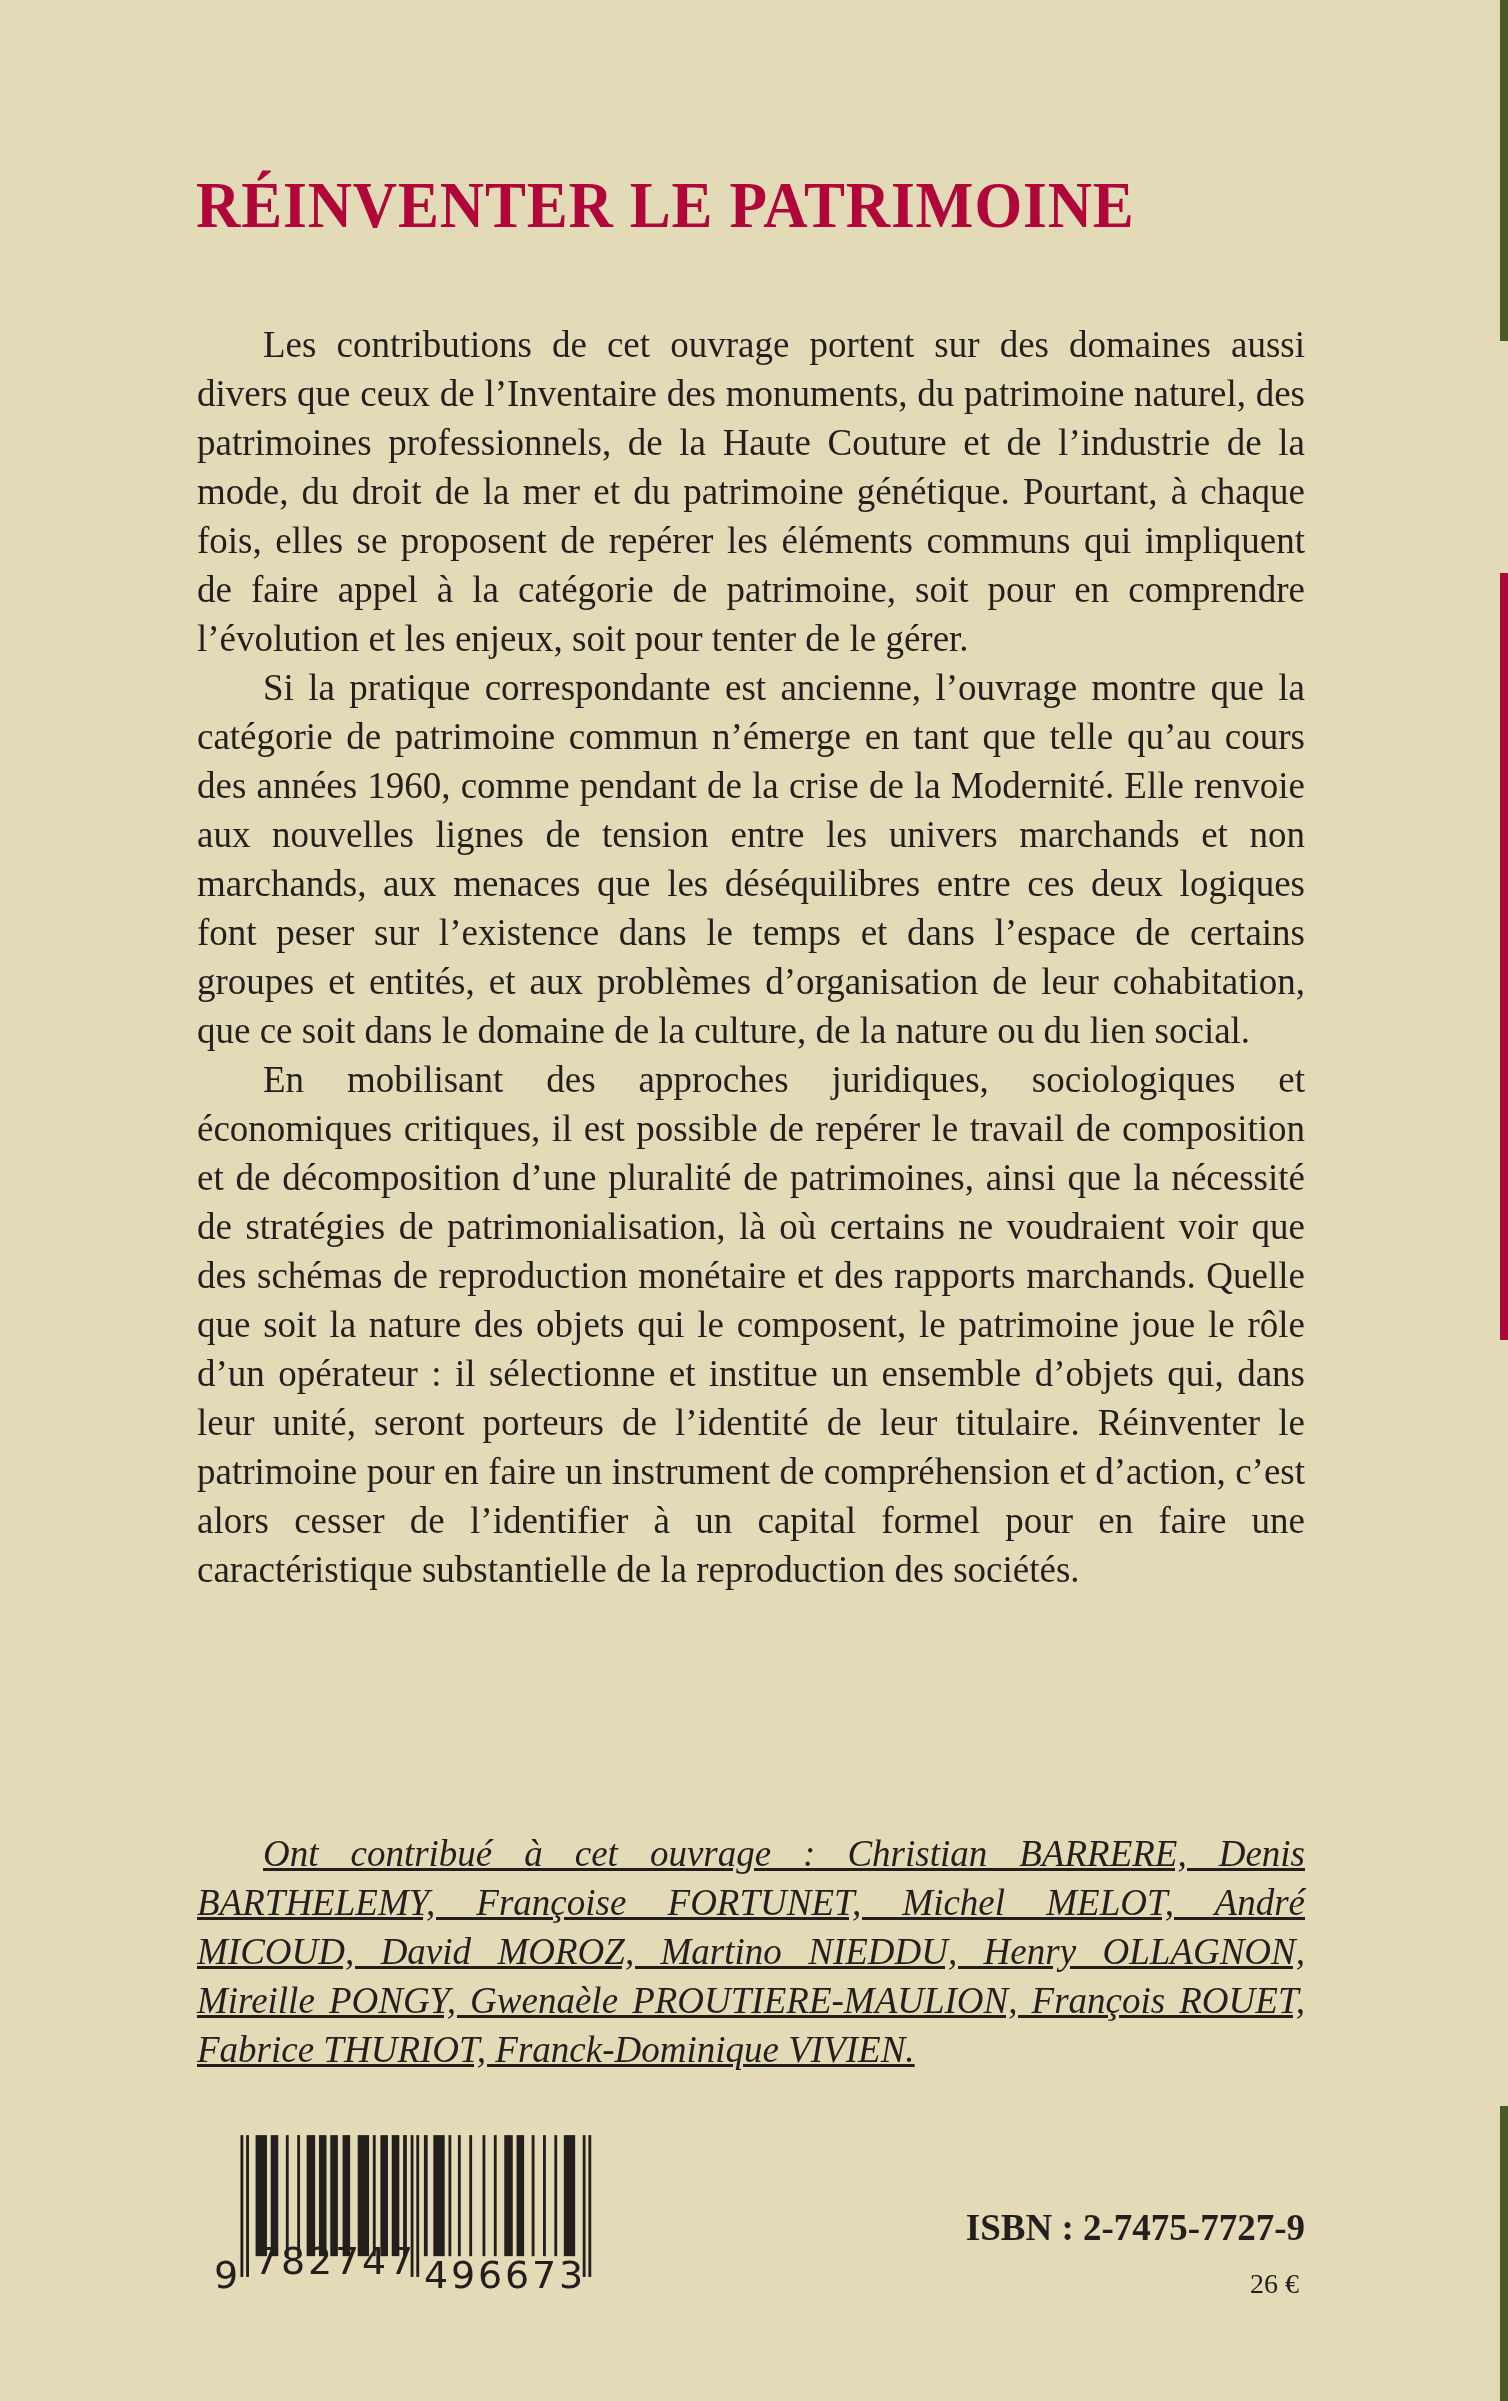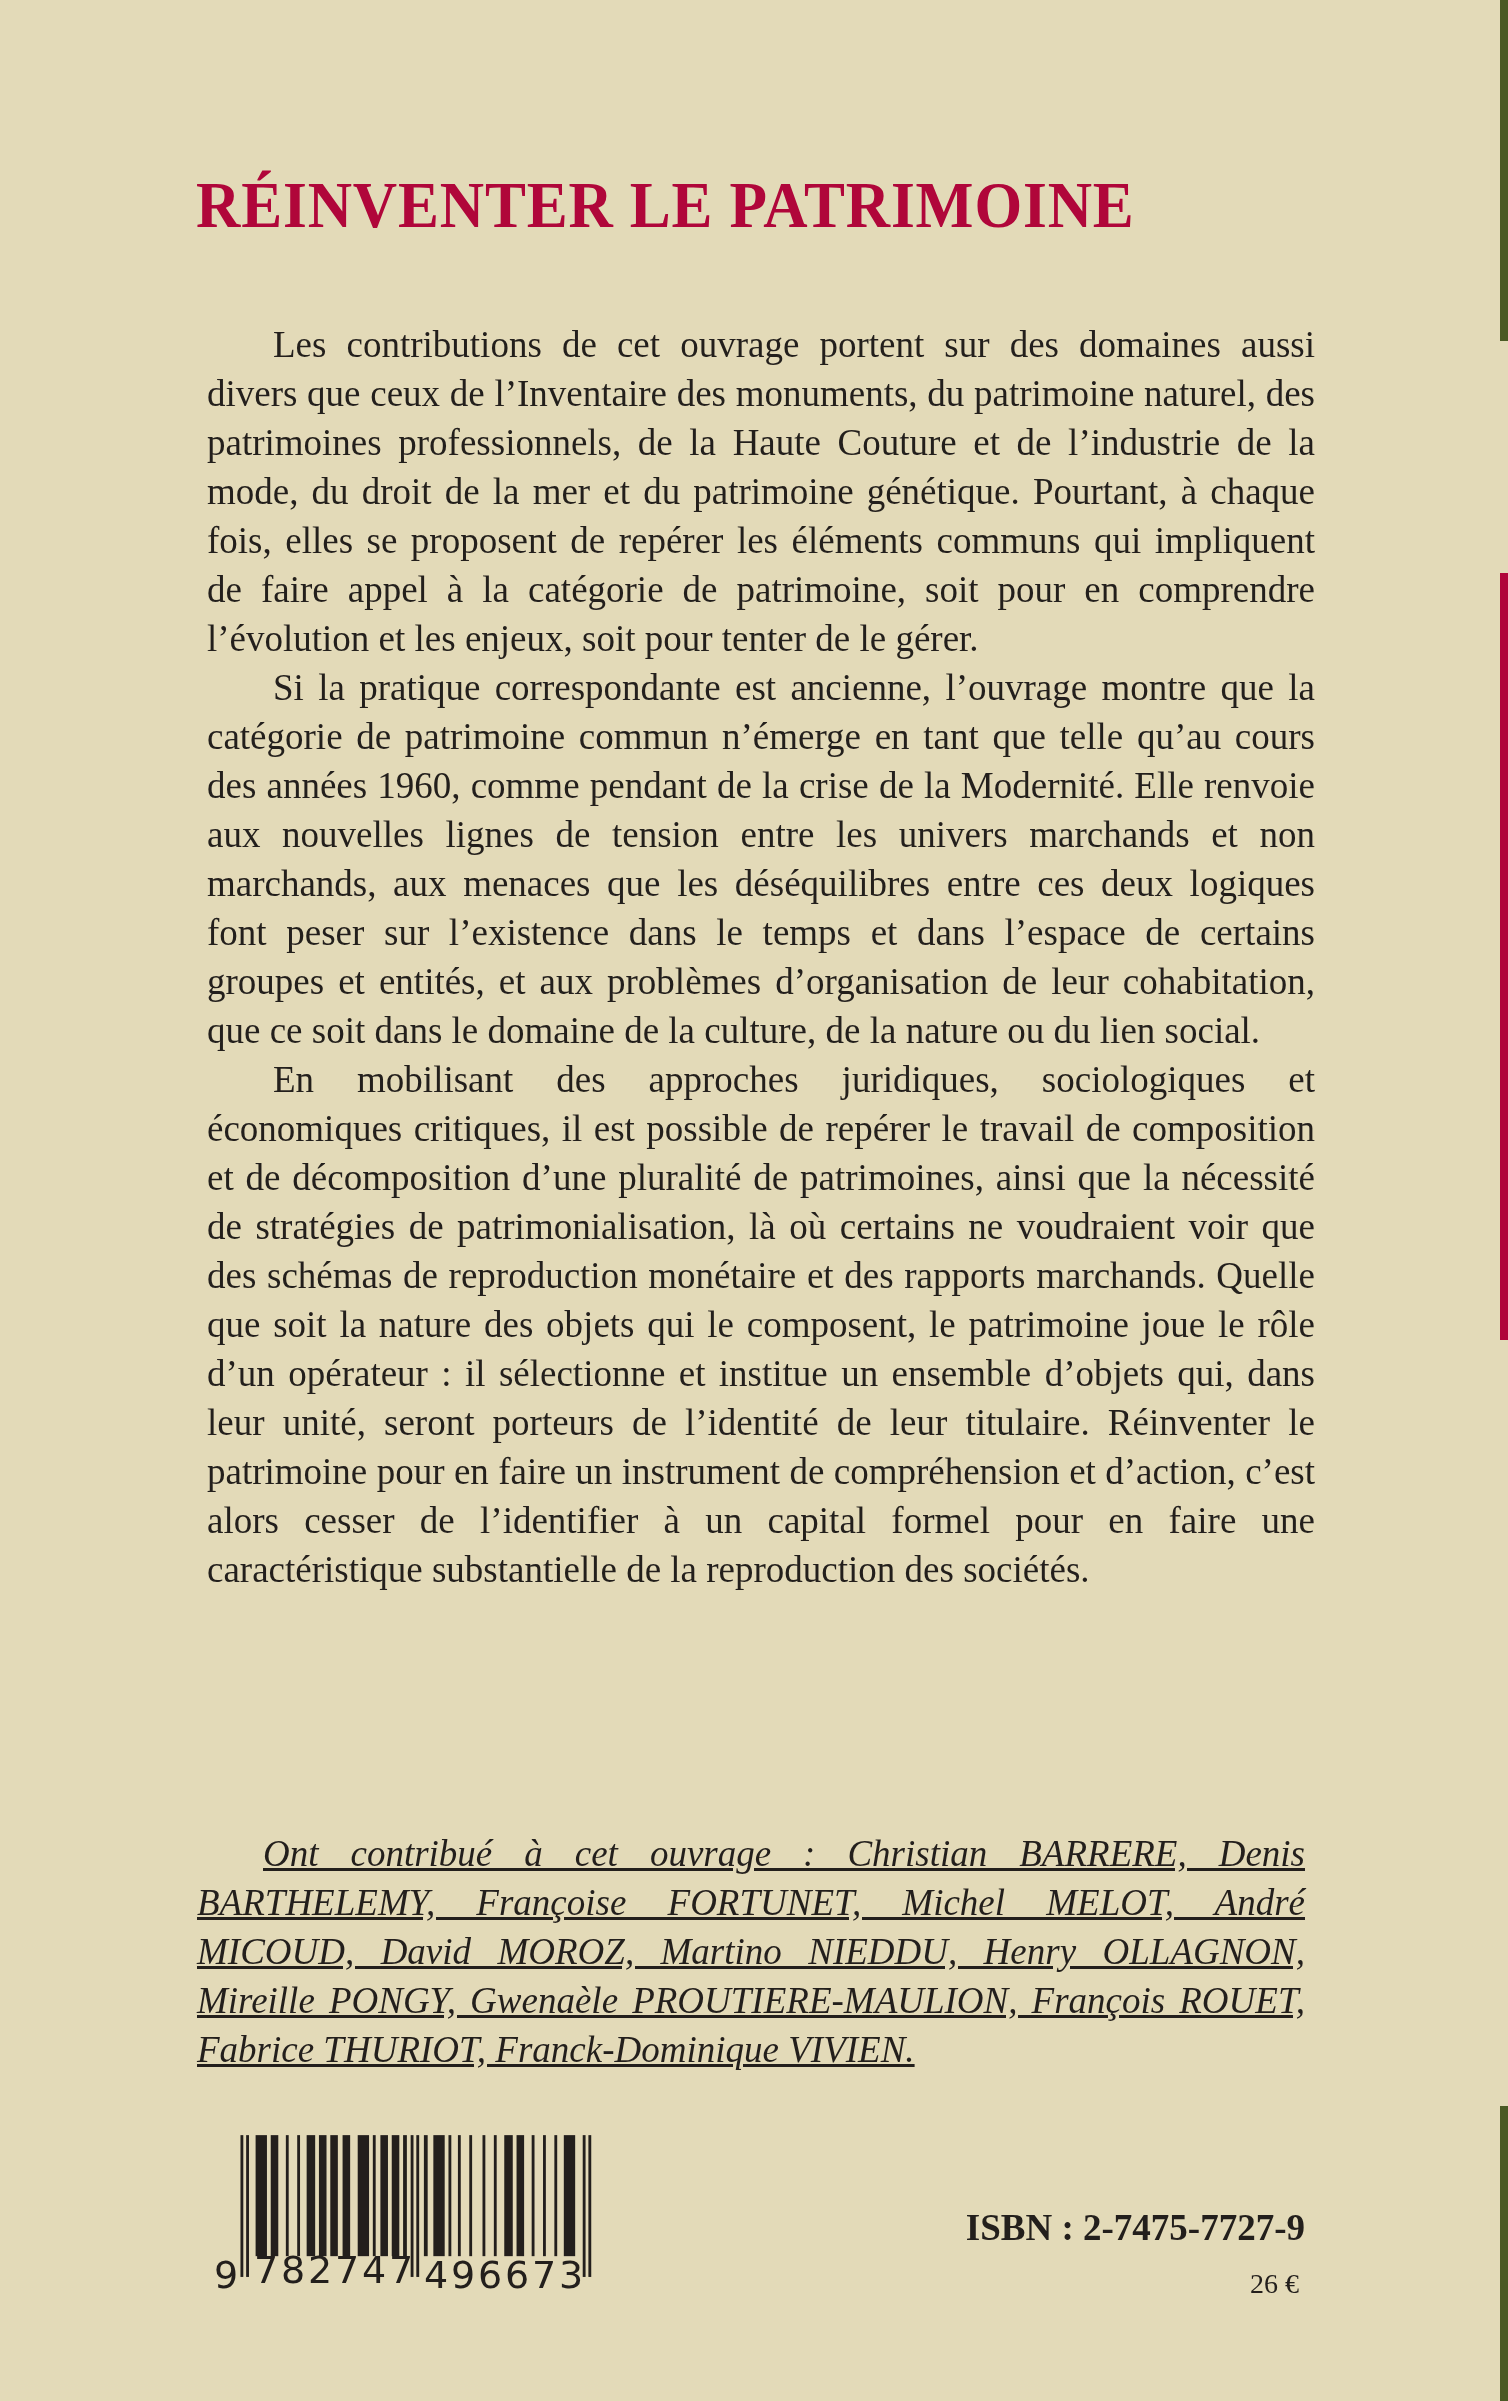--- a/index.html
+++ b/index.html
@@ -34,21 +34,21 @@
     font-weight: bold;
     font-size: 66px;
     line-height: 76px;
     letter-spacing: 0.9px;
     white-space: nowrap;
     transform-origin: left top;
     transform: scaleX(0.93);
   }
   .body-text {
     position: absolute;
-    left: 207px;
+    left: 197px;
     top: 320px;
     width: 1108px;
   }
   .para {
     margin: 0;
     font-size: 37px;
     line-height: 49px;
     text-align: justify;
     text-indent: 66px;
     hyphens: manual;
@@ -147,19 +147,19 @@
       <rect x="336" y="0" width="3" height="128"></rect>
       <rect x="348" y="0" width="3" height="128"></rect>
       <rect x="360" y="0" width="3" height="128"></rect>
       <rect x="370" y="0" width="12" height="128"></rect>
 
       <rect x="390" y="0" width="3" height="150"></rect>
       <rect x="396" y="0" width="3" height="150"></rect>
     </g>
   </svg>
   <span style="position:absolute;left:0;top:119px;font-family:'DejaVu Sans',sans-serif;font-size:38px;line-height:42px;">9</span>
-  <span style="position:absolute;left:40px;top:114px;font-family:'DejaVu Sans',sans-serif;font-size:38px;line-height:42px;letter-spacing:2.8px;">782747</span>
+  <span style="position:absolute;left:40px;top:105px;font-family:'DejaVu Sans',sans-serif;font-size:38px;line-height:42px;letter-spacing:2.8px;">782747</span>
   <span style="position:absolute;left:210px;top:119px;font-family:'DejaVu Sans',sans-serif;font-size:38px;line-height:42px;letter-spacing:2.8px;">496673</span>
 </div>
 
 <div class="isbn">ISBN : 2-7475-7727-9</div>
 <div class="price">26 €</div>
 
 
 </body></html>

